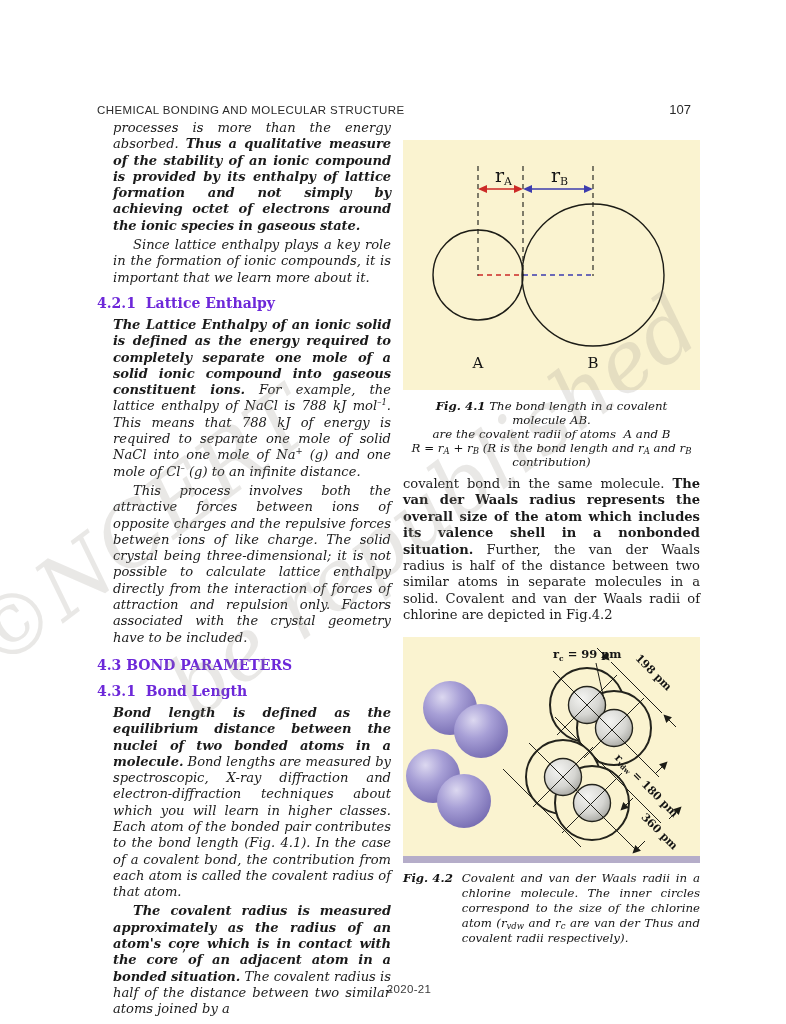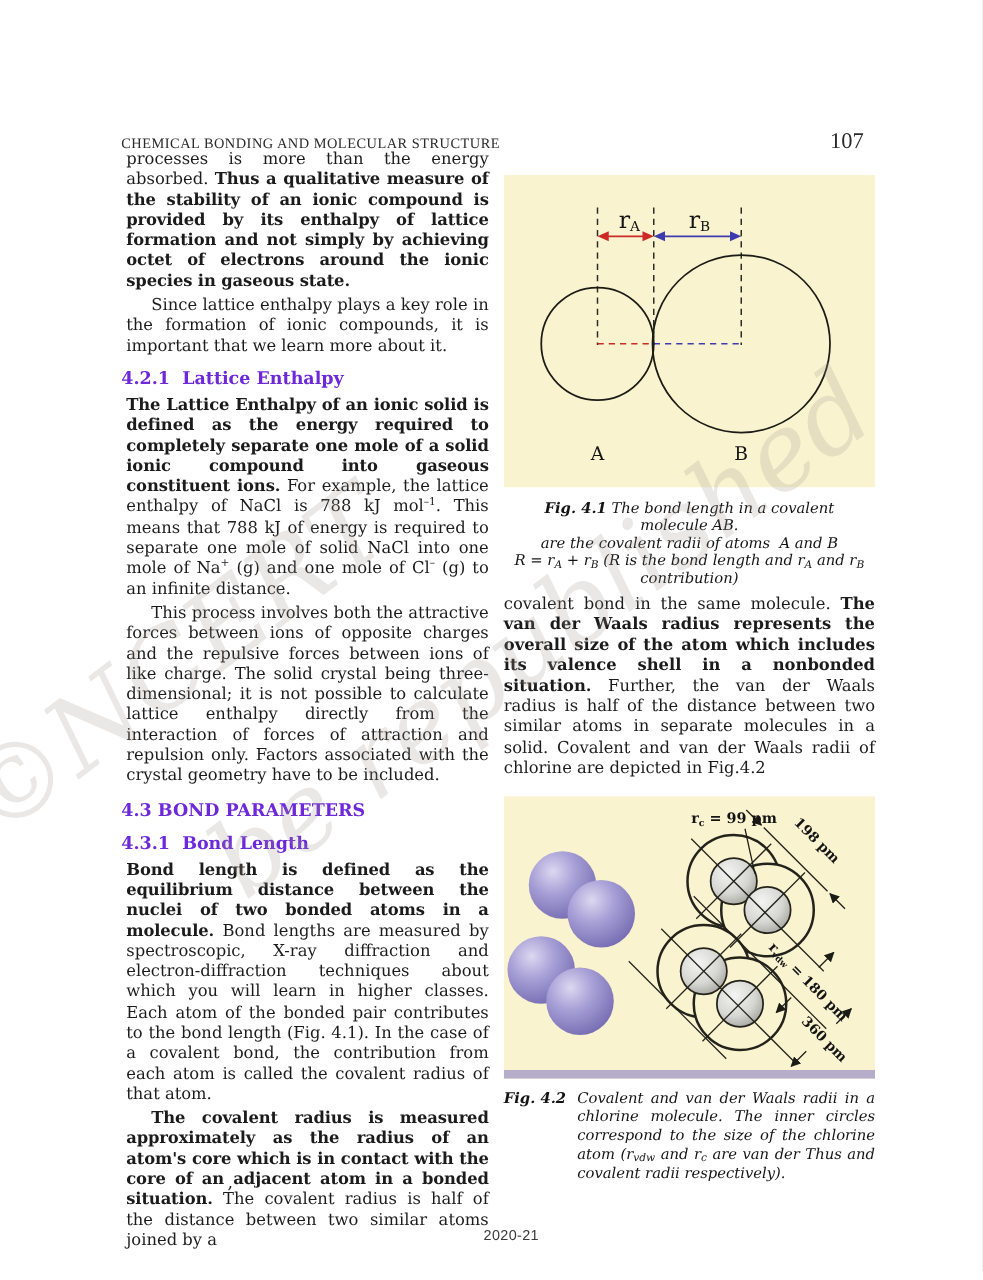--- a/index.html
+++ b/index.html
@@ -5,32 +5,32 @@
   html,body { margin:0; padding:0; background:#e8e8e8; }
   .page {
     position:relative; width:786px; height:1024px; margin:0 auto;
     background:#ffffff; overflow:hidden;
     font-family:"DejaVu Serif", serif; color:#1b1b1b;
   }
   
   .header {
     position:absolute; left:97px; top:102px; width:594px;
     display:flex; justify-content:space-between; align-items:baseline;
-    font-family:Liberation Serif, serif;
+    font-family:Liberation Sans, sans-serif;
     gap:11px;
   }
   .running-head { font-size:11.5px; letter-spacing:0.4px; color:#2a2a2a; }
-  .page-num { font-size:18px; color:#2a2a2a; }
+  .page-num { font-size:13px; color:#2a2a2a; }
   
   .col-left {
     position:absolute; left:97px; top:120px; width:294px;
     font-size:13.1px; line-height:16.3px; text-align:justify;
   }
   .col-right { position:absolute; left:403px; top:140px; width:297px; }
-  p.para { margin:0 0 3px 4px; }
+  p.para { margin:0 0 3px 16px;font-style:italic; }
   p.para b { letter-spacing:-0.1px; }
   .indent { text-indent:20px; }
   sup { font-size:8.5px; line-height:0; }
   sub { font-size:8.5px; line-height:0; vertical-align:-2px; }
   .sechead, .subhead {
     color:#6d28d9; font-weight:bold; font-size:14px; line-height:17px;
     margin:9px 0 5px 0; text-align:left;
   }
   .sechead { margin-top:11px; }
   

